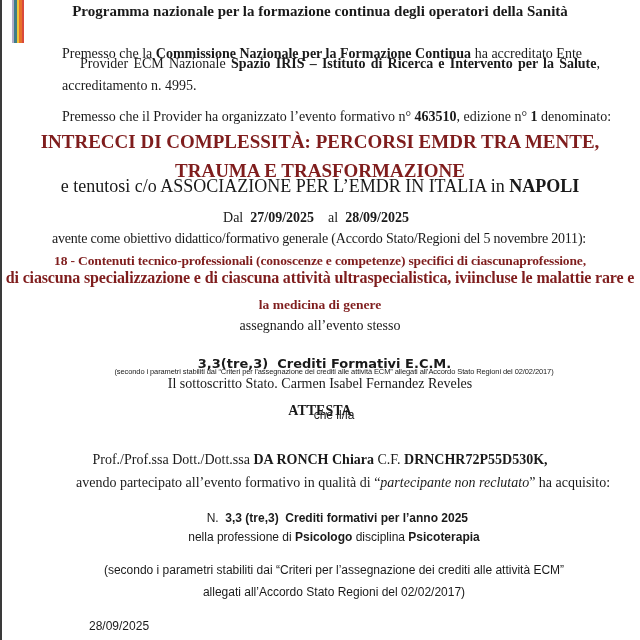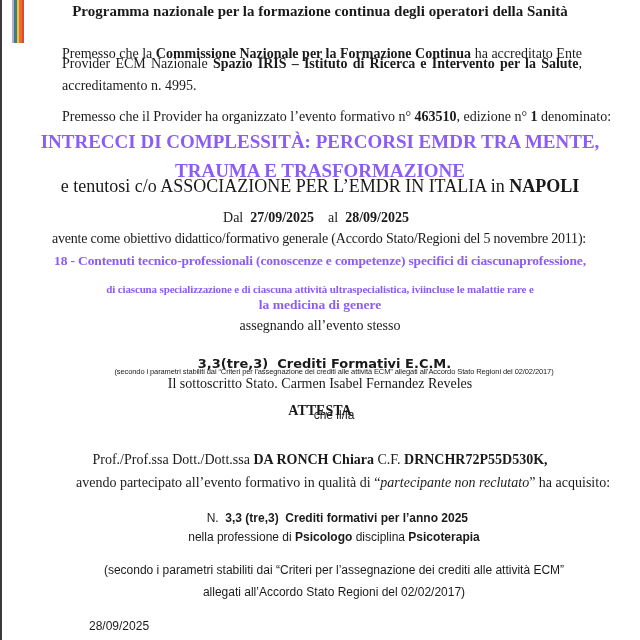--- a/index.html
+++ b/index.html
@@ -31,21 +31,21 @@
     .line {
       position: absolute;
       left: 0; right: 0;
       white-space: nowrap;
     }
     .center { text-align: center; }
     .serif { font-family: "Liberation Serif", "DejaVu Serif", serif; }
     .sans { font-family: "Liberation Sans", "DejaVu Sans", sans-serif; margin-left: 28px; }
     .verdana { font-family: "DejaVu Sans", "Liberation Sans", sans-serif; }
     .b { font-weight: bold; }
-    .maroon { color: #8b5cf6; text-align: center; }
+    .maroon { color: #7f1d1d; text-align: center; }
     .justify {
       position: absolute;
       left: 62px;
       width: 520px;
       text-align: justify;
       text-align-last: justify;
       font-family: "Liberation Serif", "DejaVu Serif", serif;
       font-size: 14px;
       white-space: nowrap;
     }
@@ -64,21 +64,21 @@
   <div class="stripe" style="background:#d94a3b"></div>
 </div>
 
 <div class="line center serif b" style="top:3px; font-size:15px;">
   <span>Programma nazionale per la formazione continua degli operatori della Sanità</span>
 </div>
 
 <div class="justify" style="top:46px;">
   <span>Premesso che la </span><b>Commissione Nazionale per la Formazione Continua</b><span> ha accreditato Ente</span>
 </div>
-<div class="justify" style="top:56px;">
+<div class="justify" style="top:56px;margin-left:18px;">
   <span>Provider ECM Nazionale </span><b>Spazio IRIS – Istituto di Ricerca e Intervento per la Salute</b><span>,</span>
 </div>
 <div class="justify last" style="top:78px;">
   <span>accreditamento n. 4995.</span>
 </div>
 
 <div class="line serif" style="top:109px; left:62px; font-size:14px;">
   <span>Premesso che il Provider ha organizzato l’evento formativo n° </span><b>463510</b><span>, edizione n° </span><b>1</b><span> denominato:</span>
 </div>
 
@@ -97,21 +97,21 @@
   <span>Dal </span>&nbsp;<b>27/09/2025</b>&nbsp;&nbsp;&nbsp;&nbsp;<span>al </span>&nbsp;<b>28/09/2025</b>
 </div>
 
 <div class="line center serif" style="top:231px; font-size:14px; left:-2px; letter-spacing:-0.2px;">
   <span>avente come obiettivo didattico/formativo generale (Accordo Stato/Regioni del 5 novembre 2011):</span>
 </div>
 
 <div class="line center serif b maroon" style="top:253px; font-size:13.5px; letter-spacing:-0.15px;">
   <span>18 - Contenuti tecnico-professionali (conoscenze e competenze) specifici di ciascunaprofessione,</span>
 </div>
-<div class="line center serif b maroon" style="top:283px; font-size:11px; letter-spacing:-0.15px;">
+<div class="line center serif b maroon" style="top:269px; font-size:16px; letter-spacing:-0.15px;">
   <span>di ciascuna specializzazione e di ciascuna attività ultraspecialistica, iviincluse le malattie rare e</span>
 </div>
 <div class="line center serif b maroon" style="top:297px; font-size:13.5px;">
   <span>la medicina di genere</span>
 </div>
 
 <div class="line center serif" style="top:318px; font-size:14px;">
   <span>assegnando all’evento stesso</span>
 </div>
 

